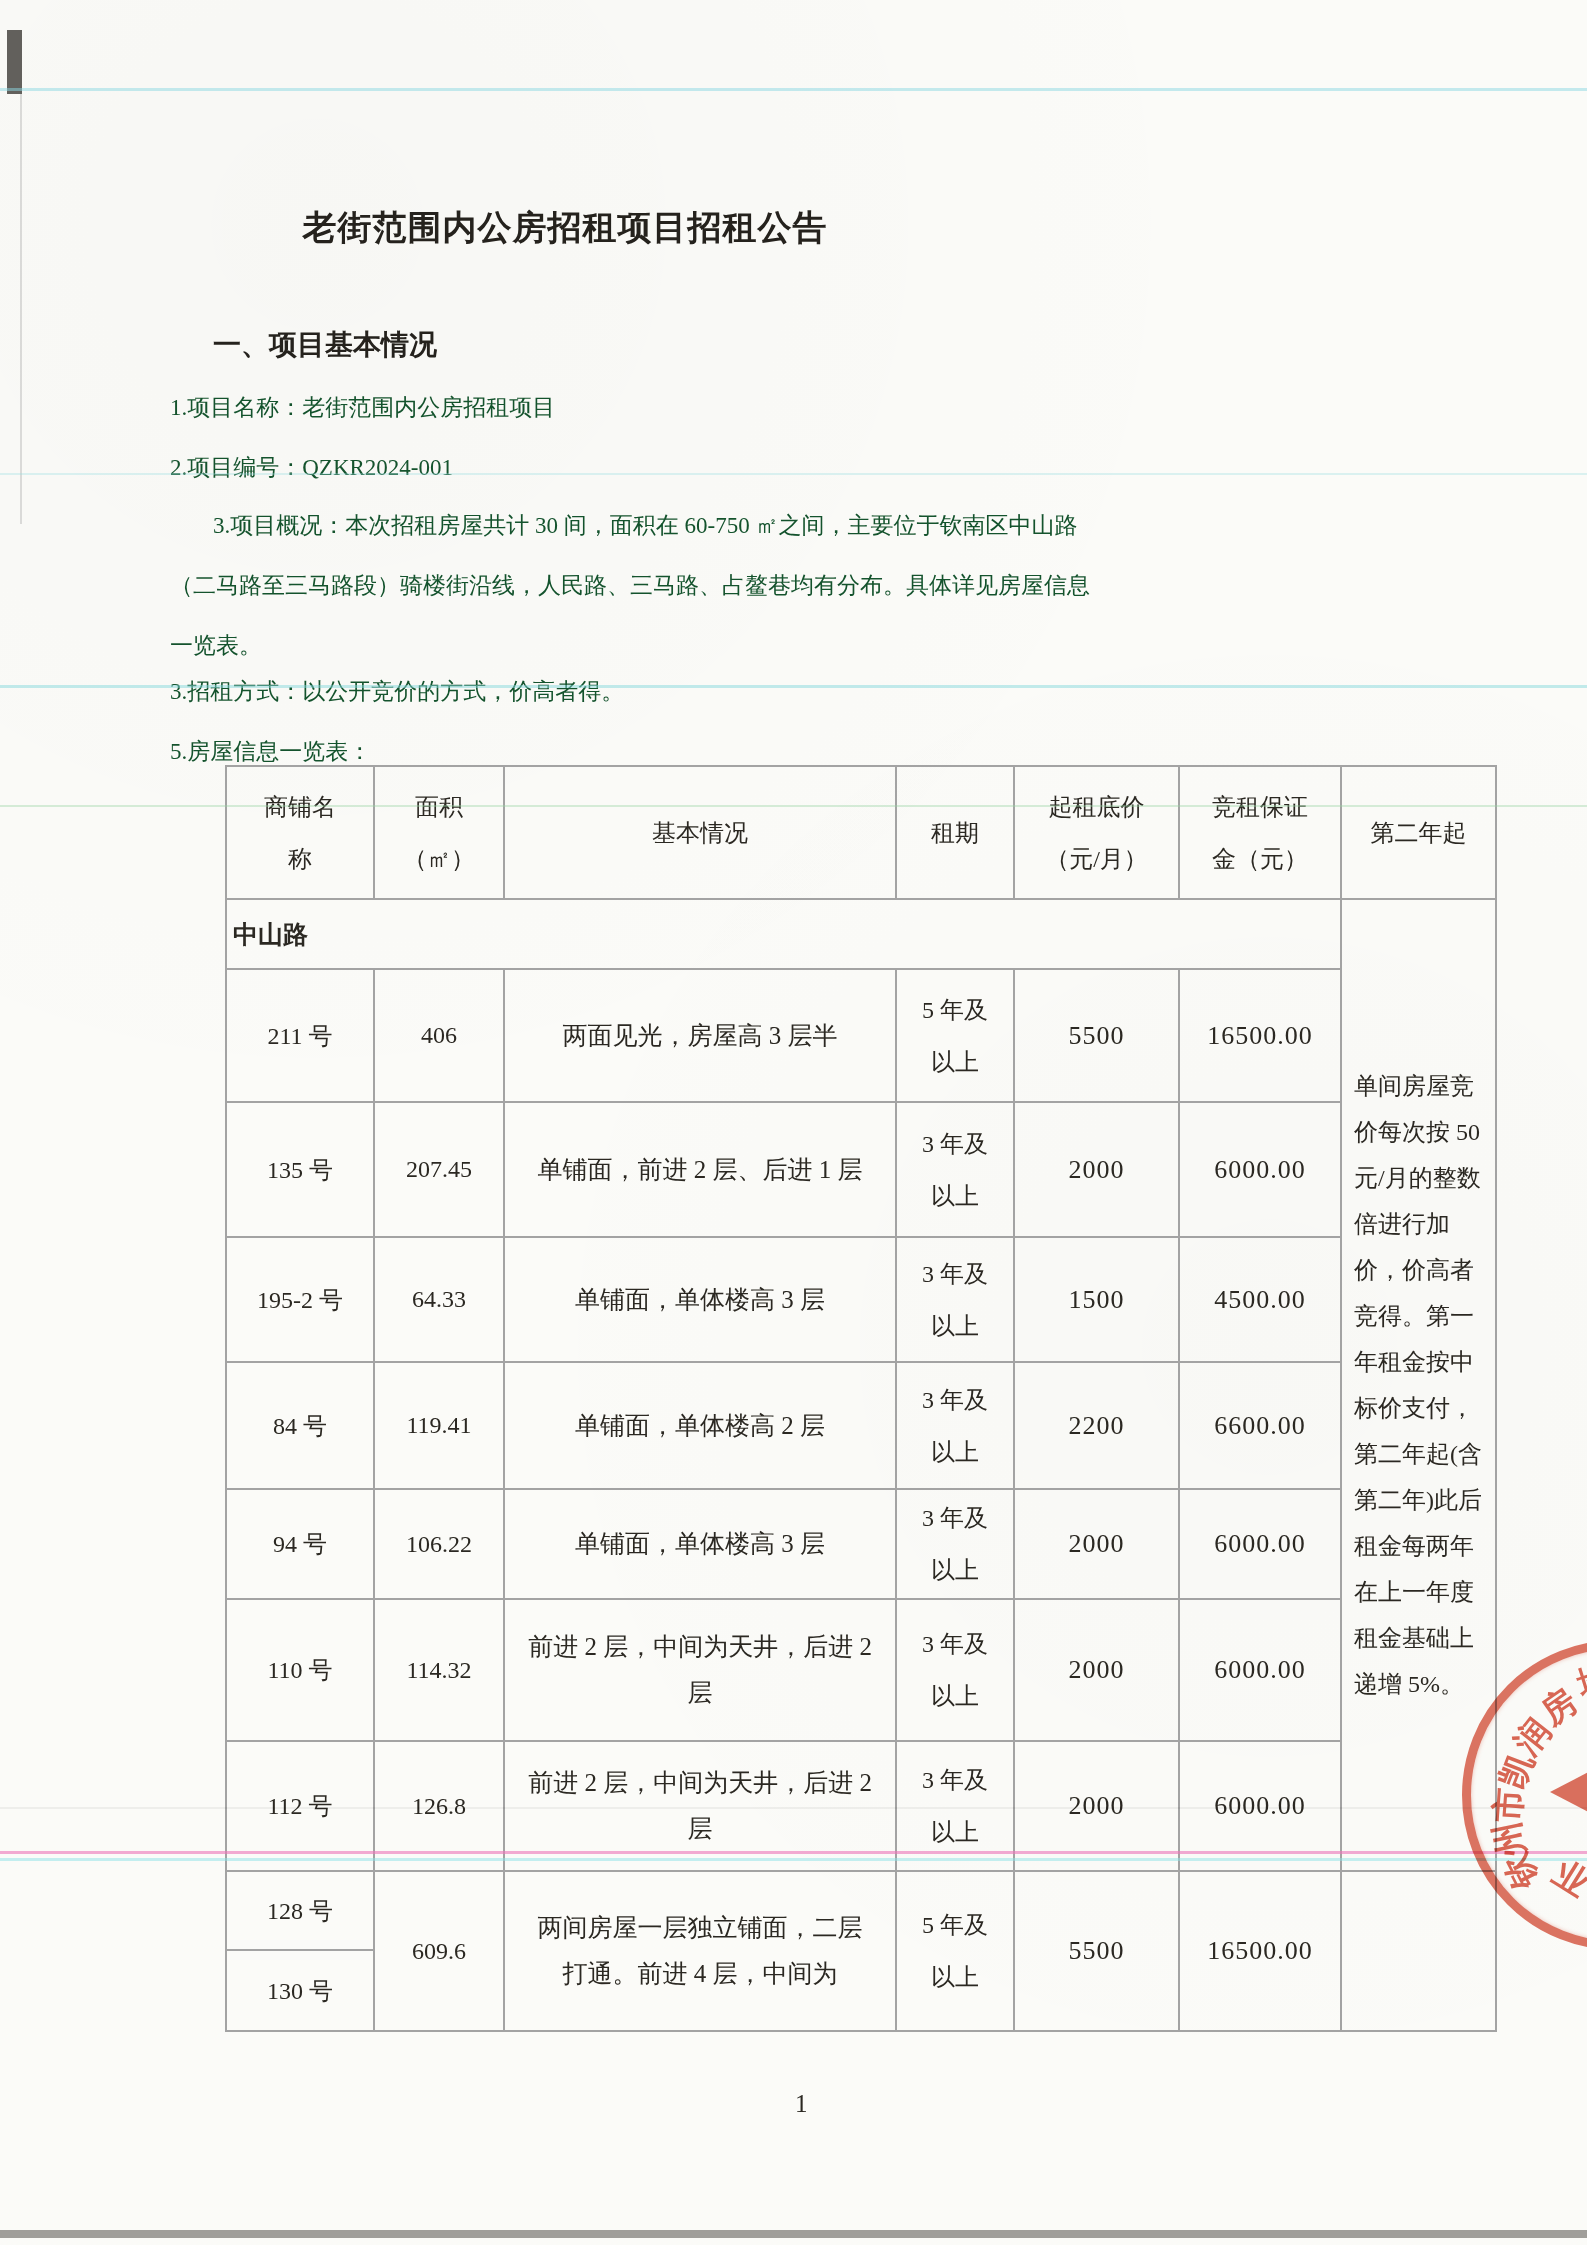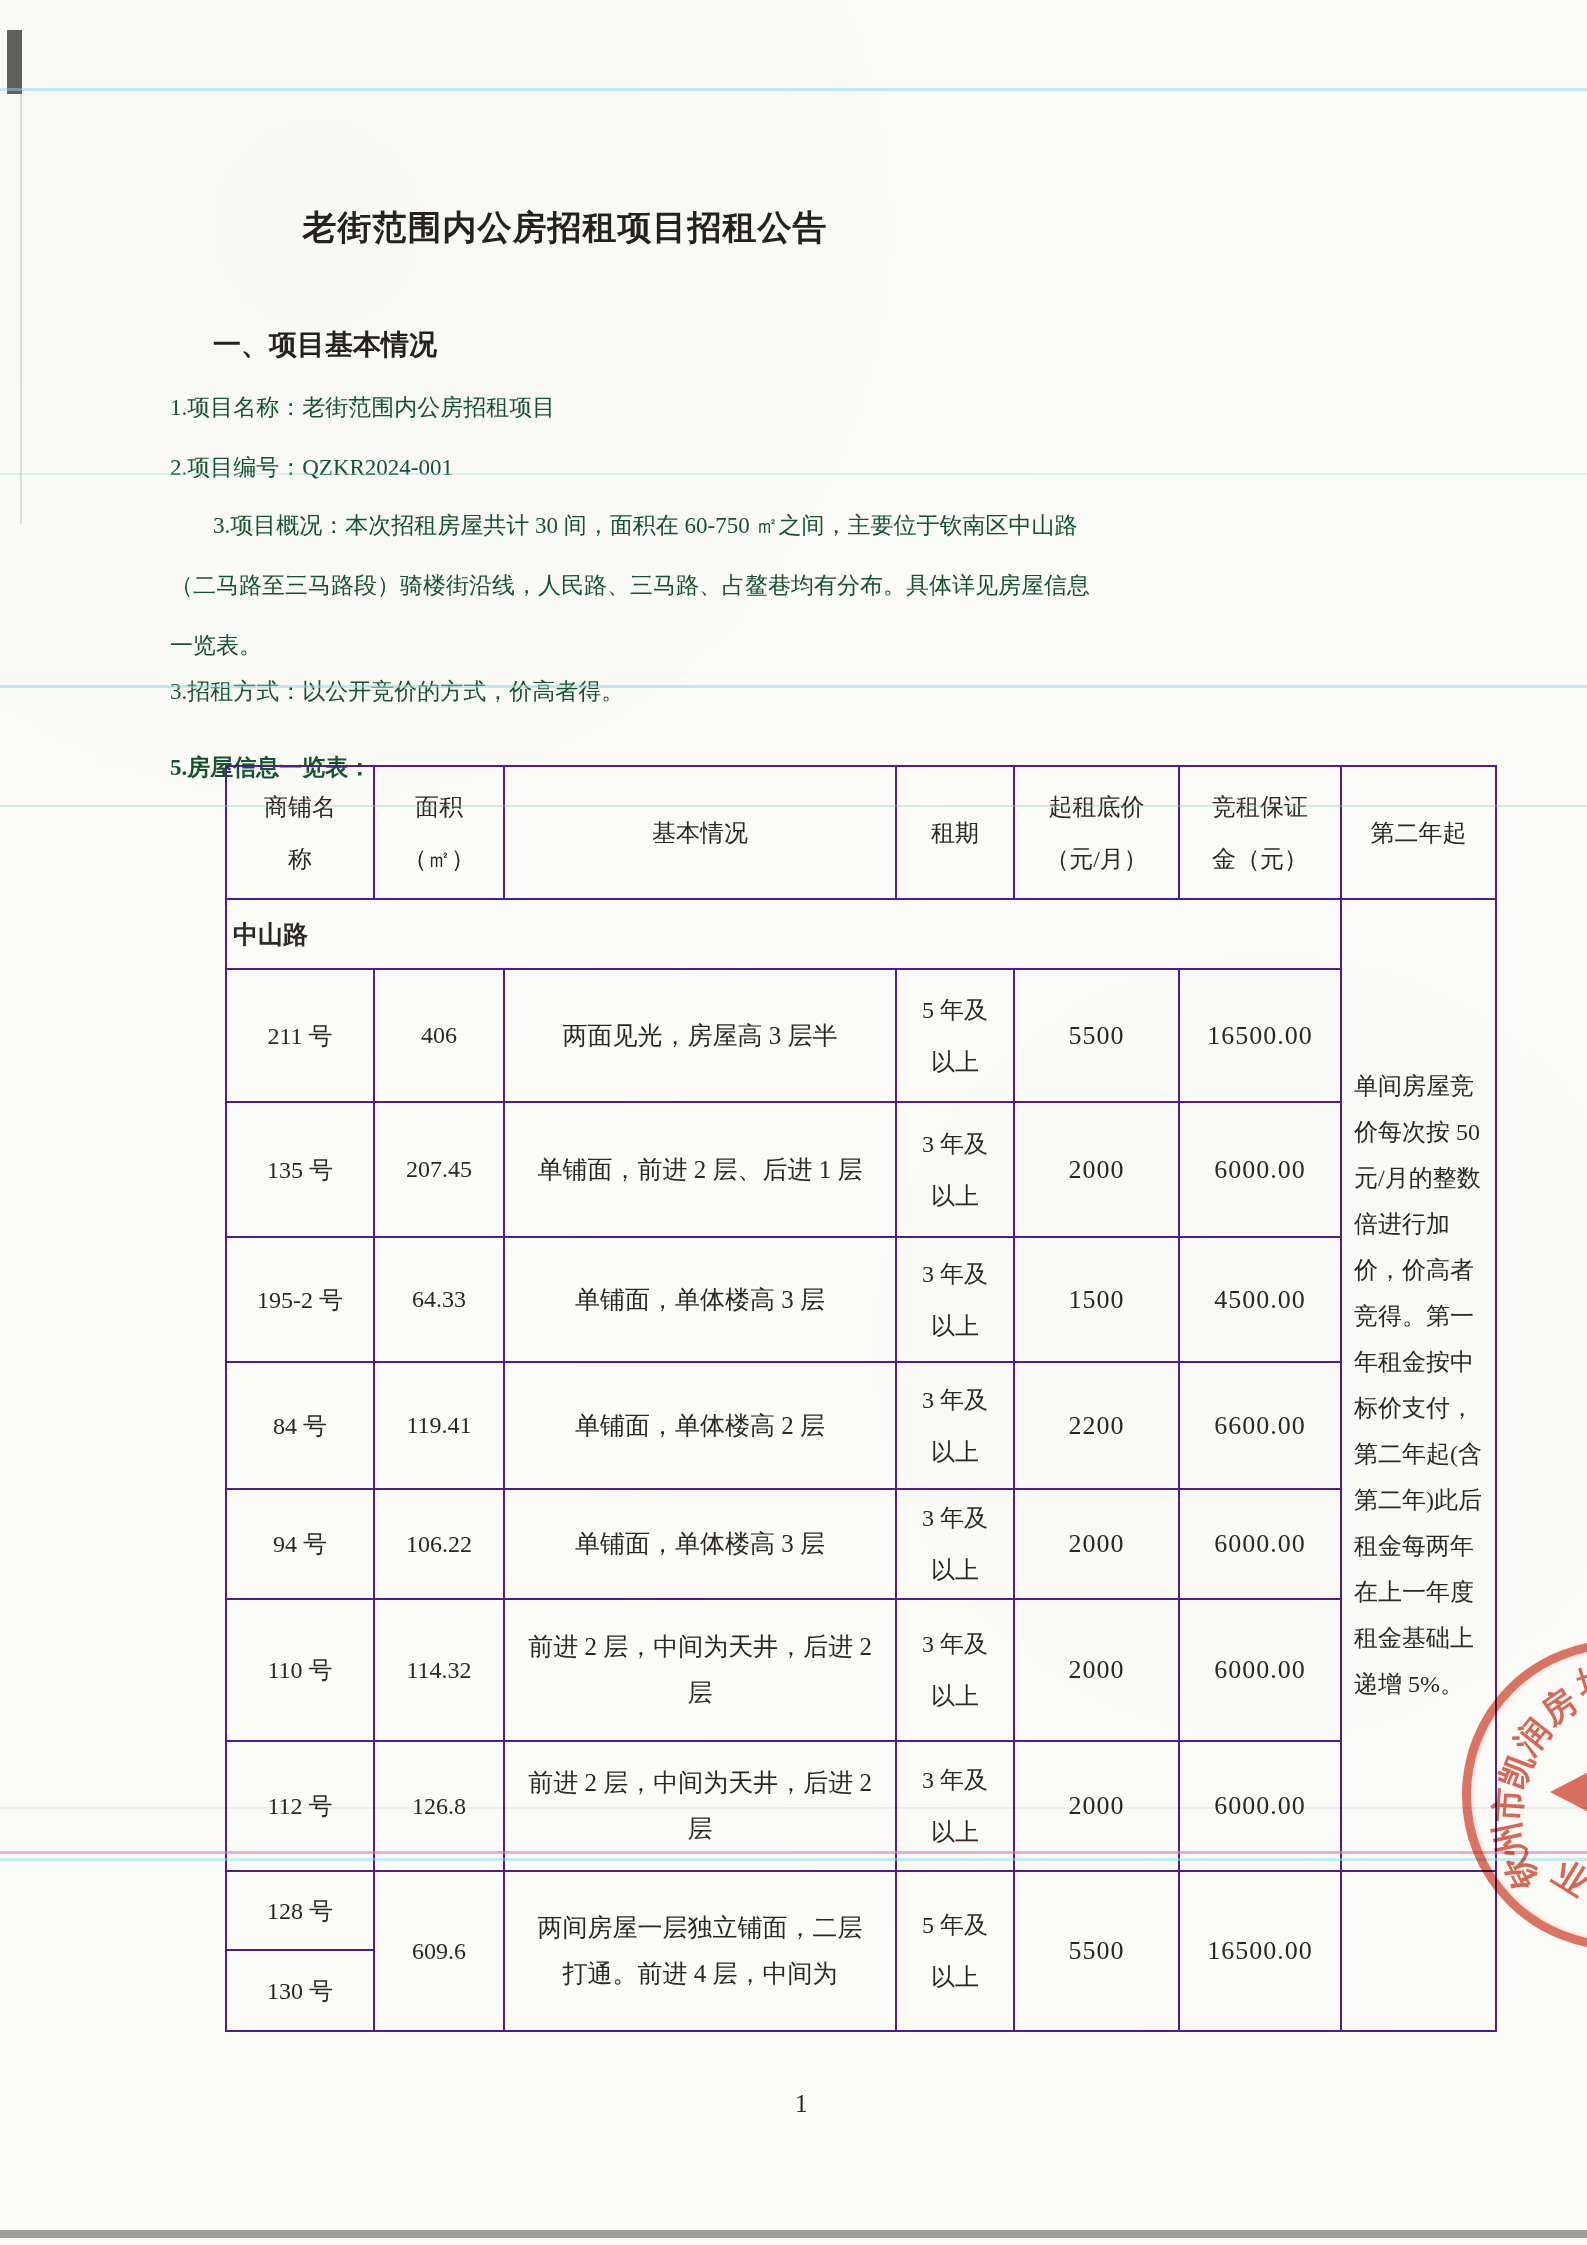--- a/index.html
+++ b/index.html
@@ -26,29 +26,29 @@
   .section-heading{
     position:absolute;left:213px;top:326px;
     font-size:28px;font-weight:700;color:#25221d;
   }
   .para{position:absolute;left:170px;width:925px;font-size:23px;line-height:60px;color:#14532d;}
   .para.indent{text-indent:43px;}
   .p1{top:378px;}
   .p2{top:438px;}
   .p3{top:496px;}
   .p4{top:662px;}
-  .p5{top:738px;font-weight:bold;}
+  .p5{top:722px;}
   
   table.house-table{
     position:absolute;left:225px;top:765px;
     border-collapse:collapse;table-layout:fixed;width:1270px;
     font-size:24px;color:#2b2822;
   }
   .house-table td{
-    border:2px solid #4c1d95;
+    border:2px solid #a3a3a3;
     text-align:center;vertical-align:middle;
     padding:2px 8px;
     overflow:hidden;
   }
   .tr-header{height:133px;}
   .tr-group{height:70px;}
   .tr-r0{height:133px;}
   .tr-r1{height:135px;}
   .tr-r2{height:125px;}
   .tr-r3{height:127px;}

